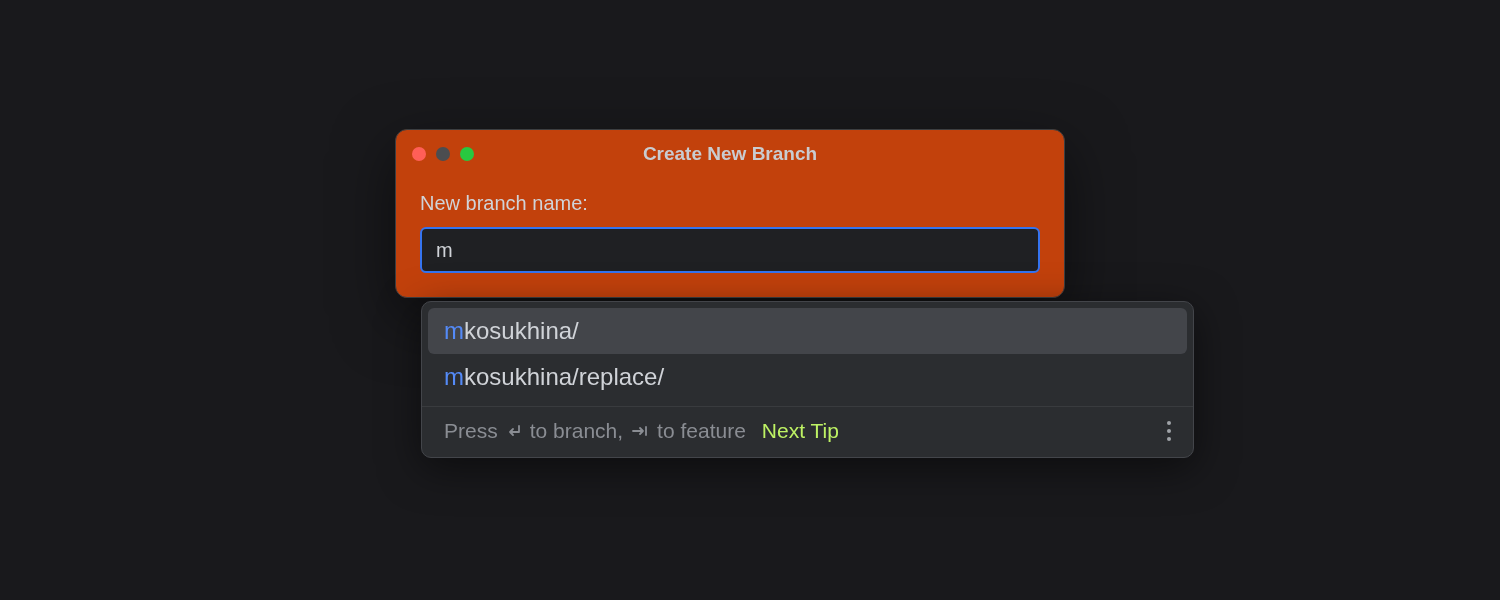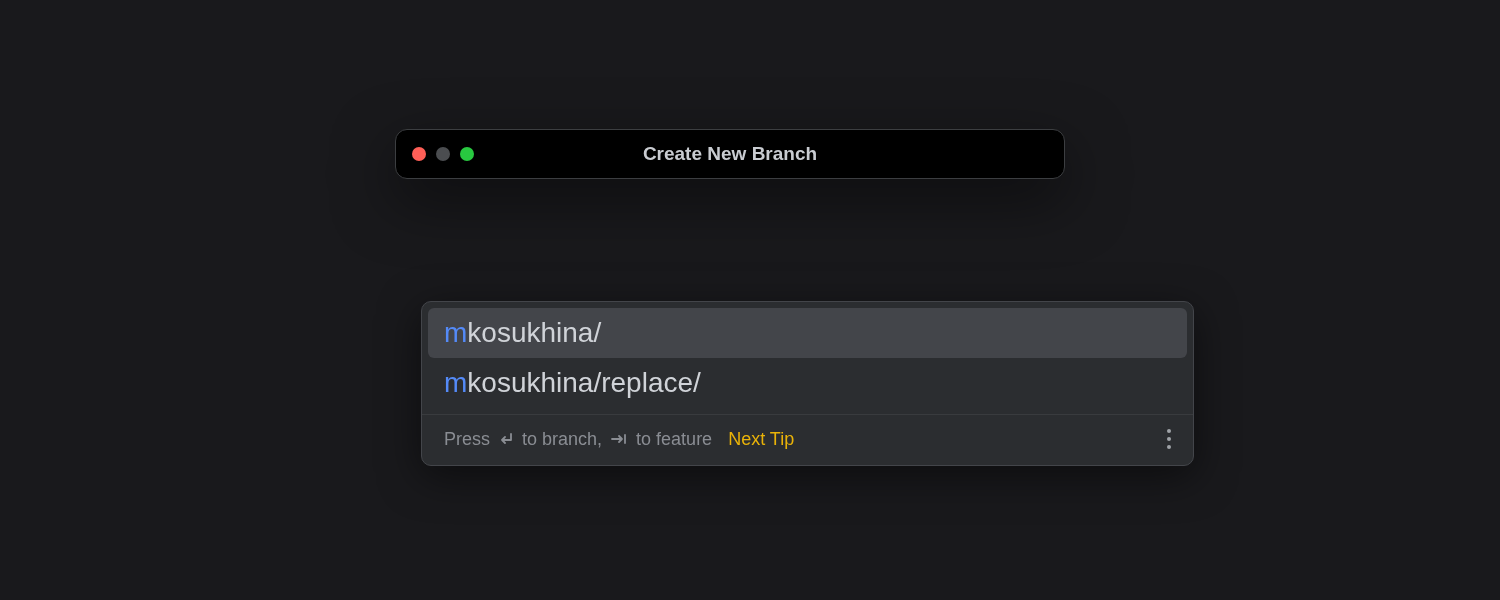--- a/index.html
+++ b/index.html
@@ -13,21 +13,21 @@
       background: #19191c;
       font-family: -apple-system, BlinkMacSystemFont, "Segoe UI", sans-serif;
       position: relative;
       overflow: hidden;
     }
     .dialog {
       position: absolute;
       left: 395px;
       top: 129px;
       width: 670px;
-      background: #000000;
+      background: #c2410c;
       border: 1px solid #3c3e41;
       border-radius: 12px;
       box-shadow: 0 20px 60px rgba(0,0,0,0.5);
     }
     .titlebar {
       display: flex;
       align-items: center;
       height: 48px;
       padding: 0 16px;
       position: relative;
@@ -85,21 +85,21 @@
       top: 301px;
       width: 773px;
       background: #2b2d30;
       border: 1px solid #43454a;
       border-radius: 10px;
       box-shadow: 0 10px 40px rgba(0,0,0,0.5);
       overflow: hidden;
     }
     .suggestion {
       padding: 9px 22px;
-      font-size: 28px;
+      font-size: 24px;
       color: #d0d3d8;
       cursor: pointer;
     }
     .suggestion.selected {
       background: #43454a;
       border-radius: 6px;
       margin: 6px 6px 0 6px;
       padding: 9px 16px;
     }
     .suggestion:not(.selected) {
@@ -107,42 +107,42 @@
       padding: 9px 16px;
     }
     .match-highlight {
       color: #548af7;
     }
     .dropdown-footer {
       display: flex;
       align-items: center;
       padding: 10px 18px 12px 22px;
       color: #8a8d93;
-      font-size: 18px;
+      font-size: 21px;
       border-top: 1px solid #393b3e;
       margin-top: 6px;
       justify-content: space-between;
     }
     .footer-left {
       display: flex;
       align-items: center;
       gap: 6px;
     }
     .hint-text {
       color: #8a8d93;
     }
     .key-icon {
       color: #8a8d93;
       font-size: 17px;
       display: inline-flex;
       align-items: center;
       padding: 0 2px;
     }
     .next-tip {
-      color: #eab308;
+      color: #bef264;
       margin-left: 10px;
       cursor: pointer;
     }
     .more-dots {
       display: flex;
       flex-direction: column;
       gap: 4px;
       cursor: pointer;
       padding: 4px;
     }
@@ -157,20 +157,26 @@
 <body>
 
 <div class="dialog">
   <div class="titlebar">
     <div class="traffic-lights">
       <div class="traffic-dot dot-red"></div>
       <div class="traffic-dot dot-gray"></div>
       <div class="traffic-dot dot-green"></div>
     </div>
     <div class="dialog-title">Create New Branch</div>
+  </div>
+  <div class="content">
+    <label class="field-label">New branch name:</label>
+    <div class="input-wrap">
+      <input class="text-input" type="text" value="m" style="">
+    </div>
   </div>
 </div>
 
 <div class="dropdown">
   <div class="suggestion selected">
     <span class="match-highlight">m</span><span>kosukhina/</span>
   </div>
   <div class="suggestion">
     <span class="match-highlight">m</span><span>kosukhina/replace/</span>
   </div>

